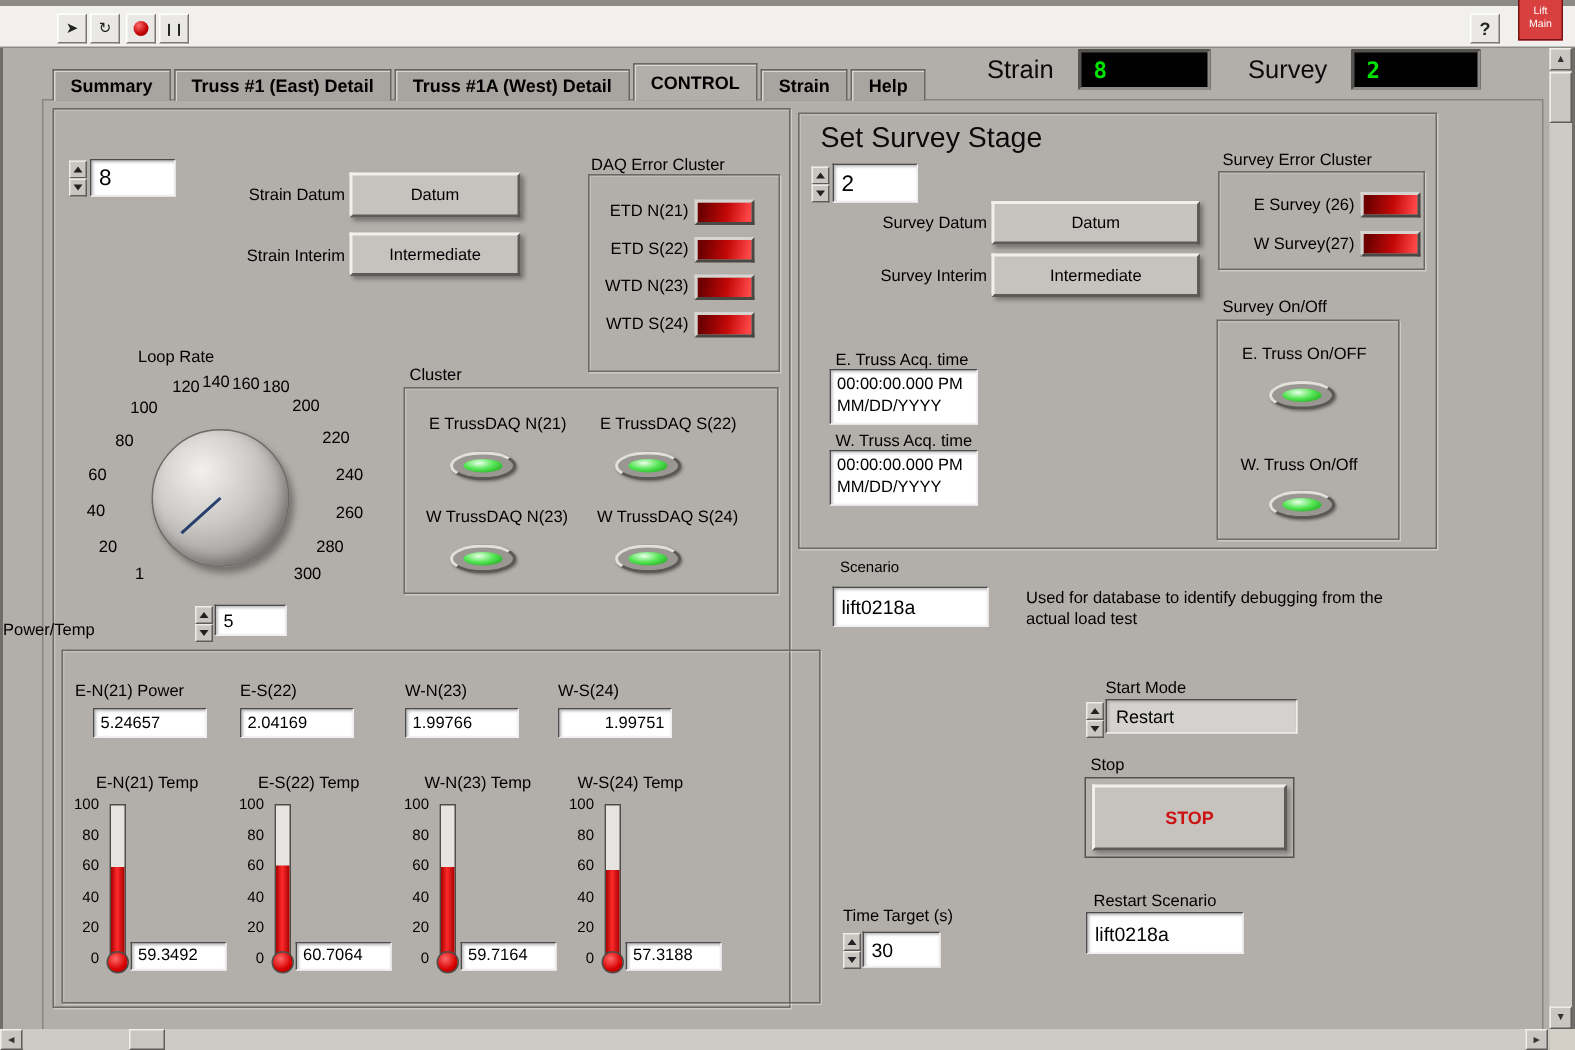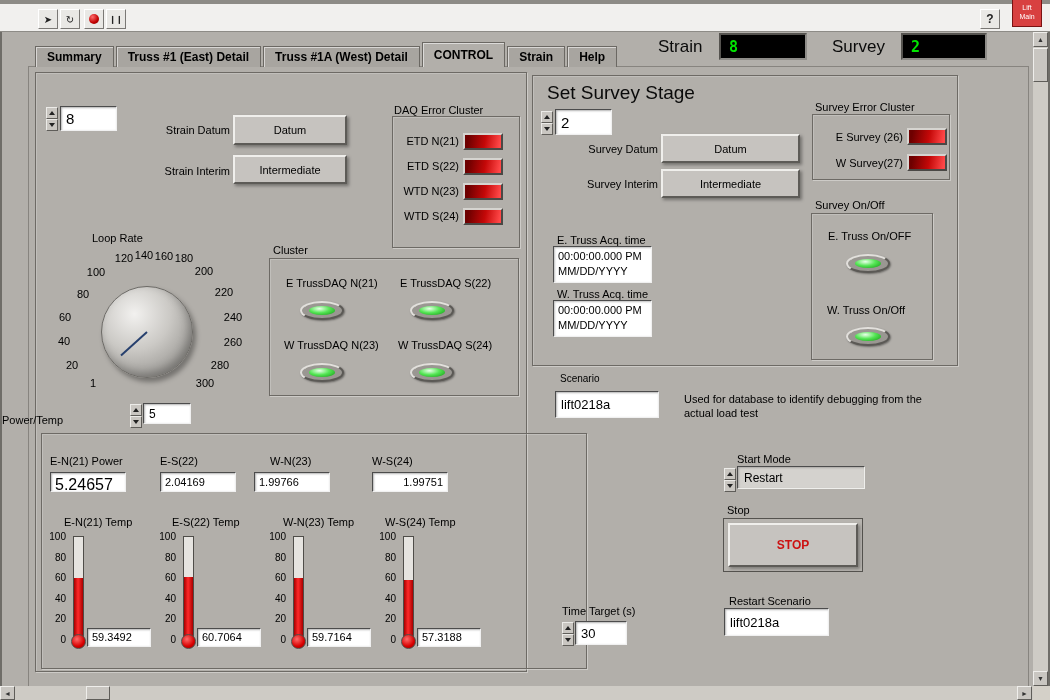--- a/index.html
+++ b/index.html
@@ -184,28 +184,28 @@
       <div class="lbl" style="left:16px;top:18px;">E TrussDAQ N(21)</div>
       <div class="led-oval" style="left:30px;top:42px;"></div>
       <div class="lbl" style="left:130px;top:18px;">E TrussDAQ S(22)</div>
       <div class="led-oval" style="left:140px;top:42px;"></div>
       <div class="lbl" style="left:14px;top:80px;">W TrussDAQ N(23)</div>
       <div class="led-oval" style="left:30px;top:104px;"></div>
       <div class="lbl" style="left:128px;top:80px;">W TrussDAQ S(24)</div>
       <div class="led-oval" style="left:140px;top:104px;"></div>
     </div>
 
-    <div class="frame" style="left:5px;top:360px;width:546px;height:236px;">
+    <div class="frame" style="left:5px;top:360px;width:506px;height:236px;">
       <div class="lbl" style="left:8px;top:21px;">E-N(21) Power</div>
       <div class="lbl" style="left:118px;top:21px;">E-S(22)</div>
       <div class="lbl" style="left:228px;top:21px;">W-N(23)</div>
       <div class="lbl" style="left:330px;top:21px;">W-S(24)</div>
-      <div class="sunken" style="left:8px;top:38px;width:76px;height:20px;font-size:16px;padding:3px 0 0 4px;">5.24657</div>
+      <div class="sunken" style="left:20px;top:38px;width:76px;height:20px;font-size:11px;padding:3px 0 0 4px;">5.24657</div>
       <div class="sunken" style="left:118px;top:38px;width:76px;height:20px;font-size:11px;padding:3px 0 12px 4px;">2.04169</div>
-      <div class="sunken" style="left:212px;top:38px;width:76px;height:20px;font-size:11px;padding:3px 0 0 4px;">1.99766</div>
+      <div class="sunken" style="left:228px;top:38px;width:76px;height:20px;font-size:11px;padding:3px 0 0 4px;">1.99766</div>
       <div class="sunken" style="left:330px;top:38px;width:76px;height:20px;font-size:11px;padding:3px 4px 0 4px;text-align:right;">1.99751</div>
 
       <div class="lbl" style="left:22px;top:82px;">E-N(21) Temp</div>
       <div class="lbl" style="left:130px;top:82px;">E-S(22) Temp</div>
       <div class="lbl" style="left:241px;top:82px;">W-N(23) Temp</div>
       <div class="lbl" style="left:343px;top:82px;">W-S(24) Temp</div>
 
       <div class="abs" style="left:4px;top:98px;width:106px;height:132px;">
         <span class="tscale" style="left:0;top:0;">100</span>
         <span class="tscale" style="left:0;top:21px;">80</span>

